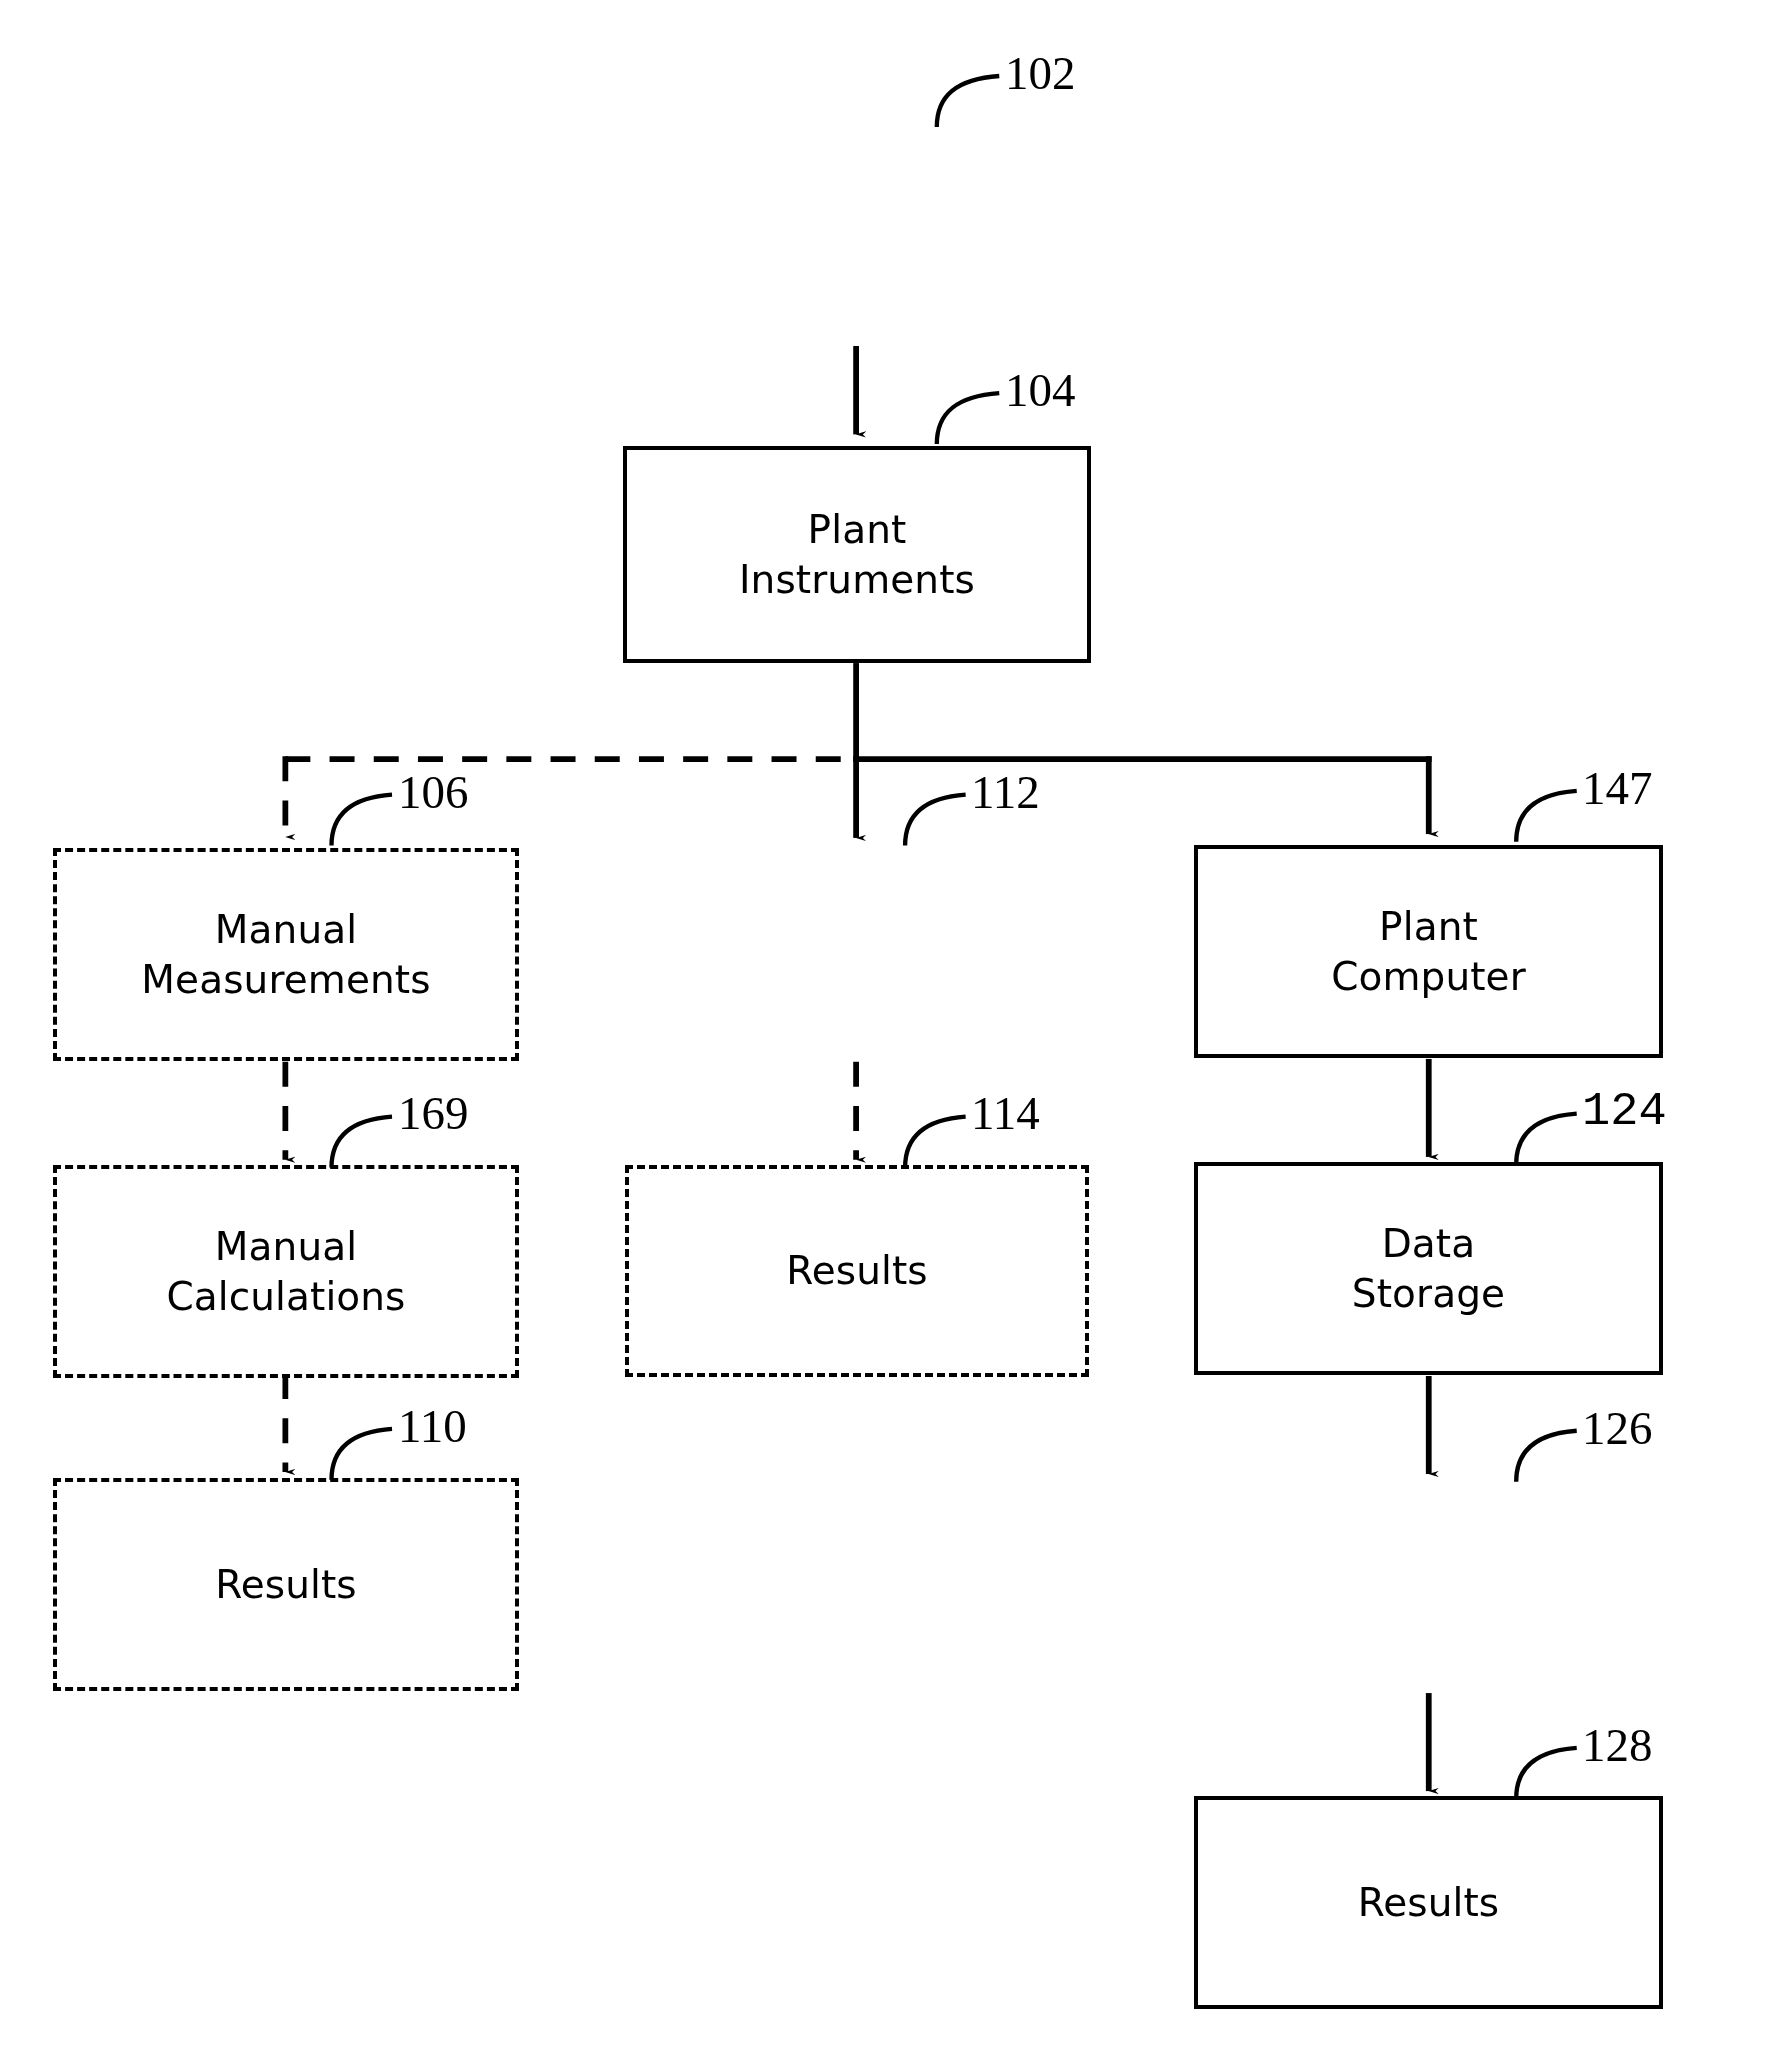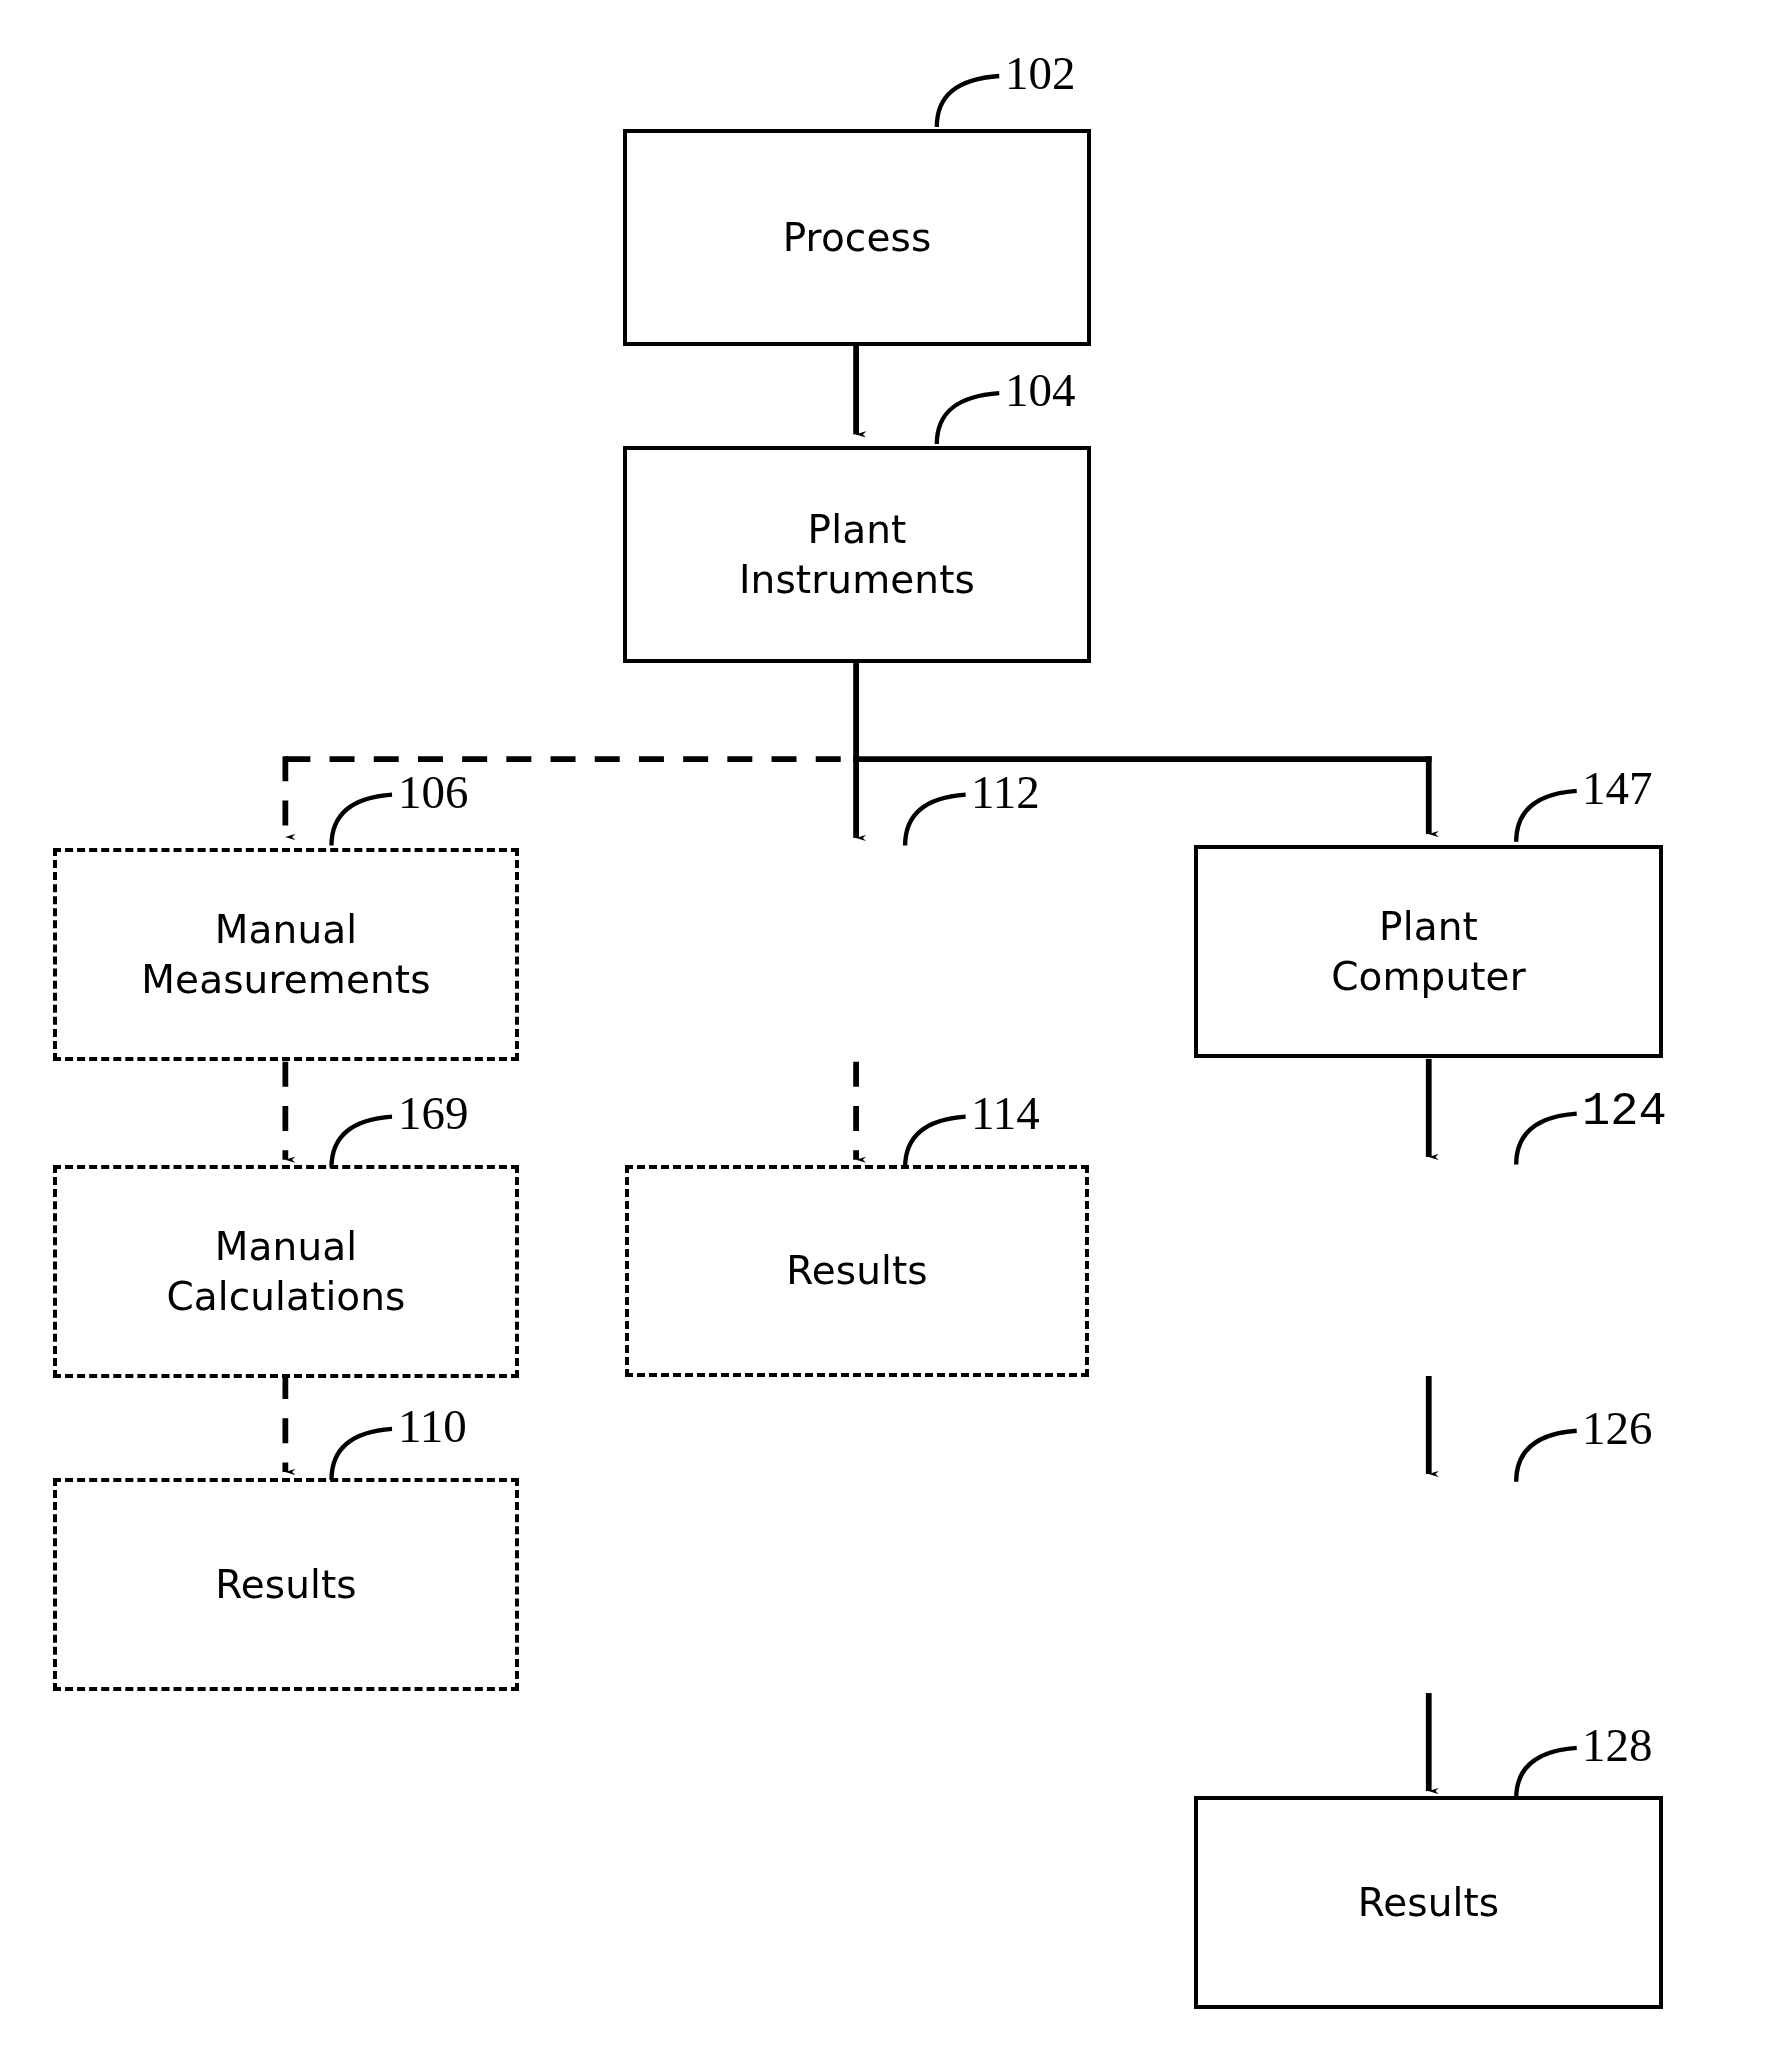--- a/index.html
+++ b/index.html
@@ -100,23 +100,20 @@
     <path d="M 345 1215 C 345 1183 365 1165 408 1162" fill="none" stroke="#000000" stroke-width="4.5"></path>
     <path d="M 345 1540 C 345 1508 365 1490 408 1487" fill="none" stroke="#000000" stroke-width="4.5"></path>
     <path d="M 942 880 C 942 848 962 830 1005 827" fill="none" stroke="#000000" stroke-width="4.5"></path>
     <path d="M 942 1215 C 942 1183 962 1165 1005 1162" fill="none" stroke="#000000" stroke-width="4.5"></path>
     <path d="M 1578 876 C 1578 844 1598 826 1641 823" fill="none" stroke="#000000" stroke-width="4.5"></path>
     <path d="M 1578 1212 C 1578 1180 1598 1162 1641 1159" fill="none" stroke="#000000" stroke-width="4.5"></path>
     <path d="M 1578 1542 C 1578 1510 1598 1492 1641 1489" fill="none" stroke="#000000" stroke-width="4.5"></path>
     <path d="M 1578 1872 C 1578 1840 1598 1822 1641 1819" fill="none" stroke="#000000" stroke-width="4.5"></path>
   </svg>
 
-  <div class="node solid" style="left:623px; top:129px; width:468px; height:217px;">
-    <span class="label">Process</span>
-  </div>
 
   <div class="node solid" style="left:623px; top:446px; width:468px; height:217px;">
     <span class="label">Plant
 Instruments</span>
   </div>
 
   <div class="node dashed" style="left:53px; top:848px; width:466px; height:213px;">
     <span class="label">Manual
 Measurements</span>
   </div>
@@ -133,20 +130,24 @@
 
   <div class="node dashed" style="left:625px; top:1165px; width:464px; height:212px;">
     <span class="label">Results</span>
   </div>
 
   <div class="node solid" style="left:1194px; top:845px; width:469px; height:213px;">
     <span class="label">Plant
 Computer</span>
   </div>
 
+  <div class="node solid" style="left:1194px; top:1162px; width:469px; height:213px;">
+    <span class="label">Data
+Storage</span>
+  </div>
 
 
   <div class="node solid" style="left:1194px; top:1796px; width:469px; height:213px;">
     <span class="label">Results</span>
   </div>
 
   <span class="ref-num" style="left:1005px; top:50px;">102</span>
   <span class="ref-num" style="left:1005px; top:367px;">104</span>
   <span class="ref-num" style="left:398px; top:769px;">106</span>
   <span class="ref-num" style="left:398px; top:1090px;">169</span>

